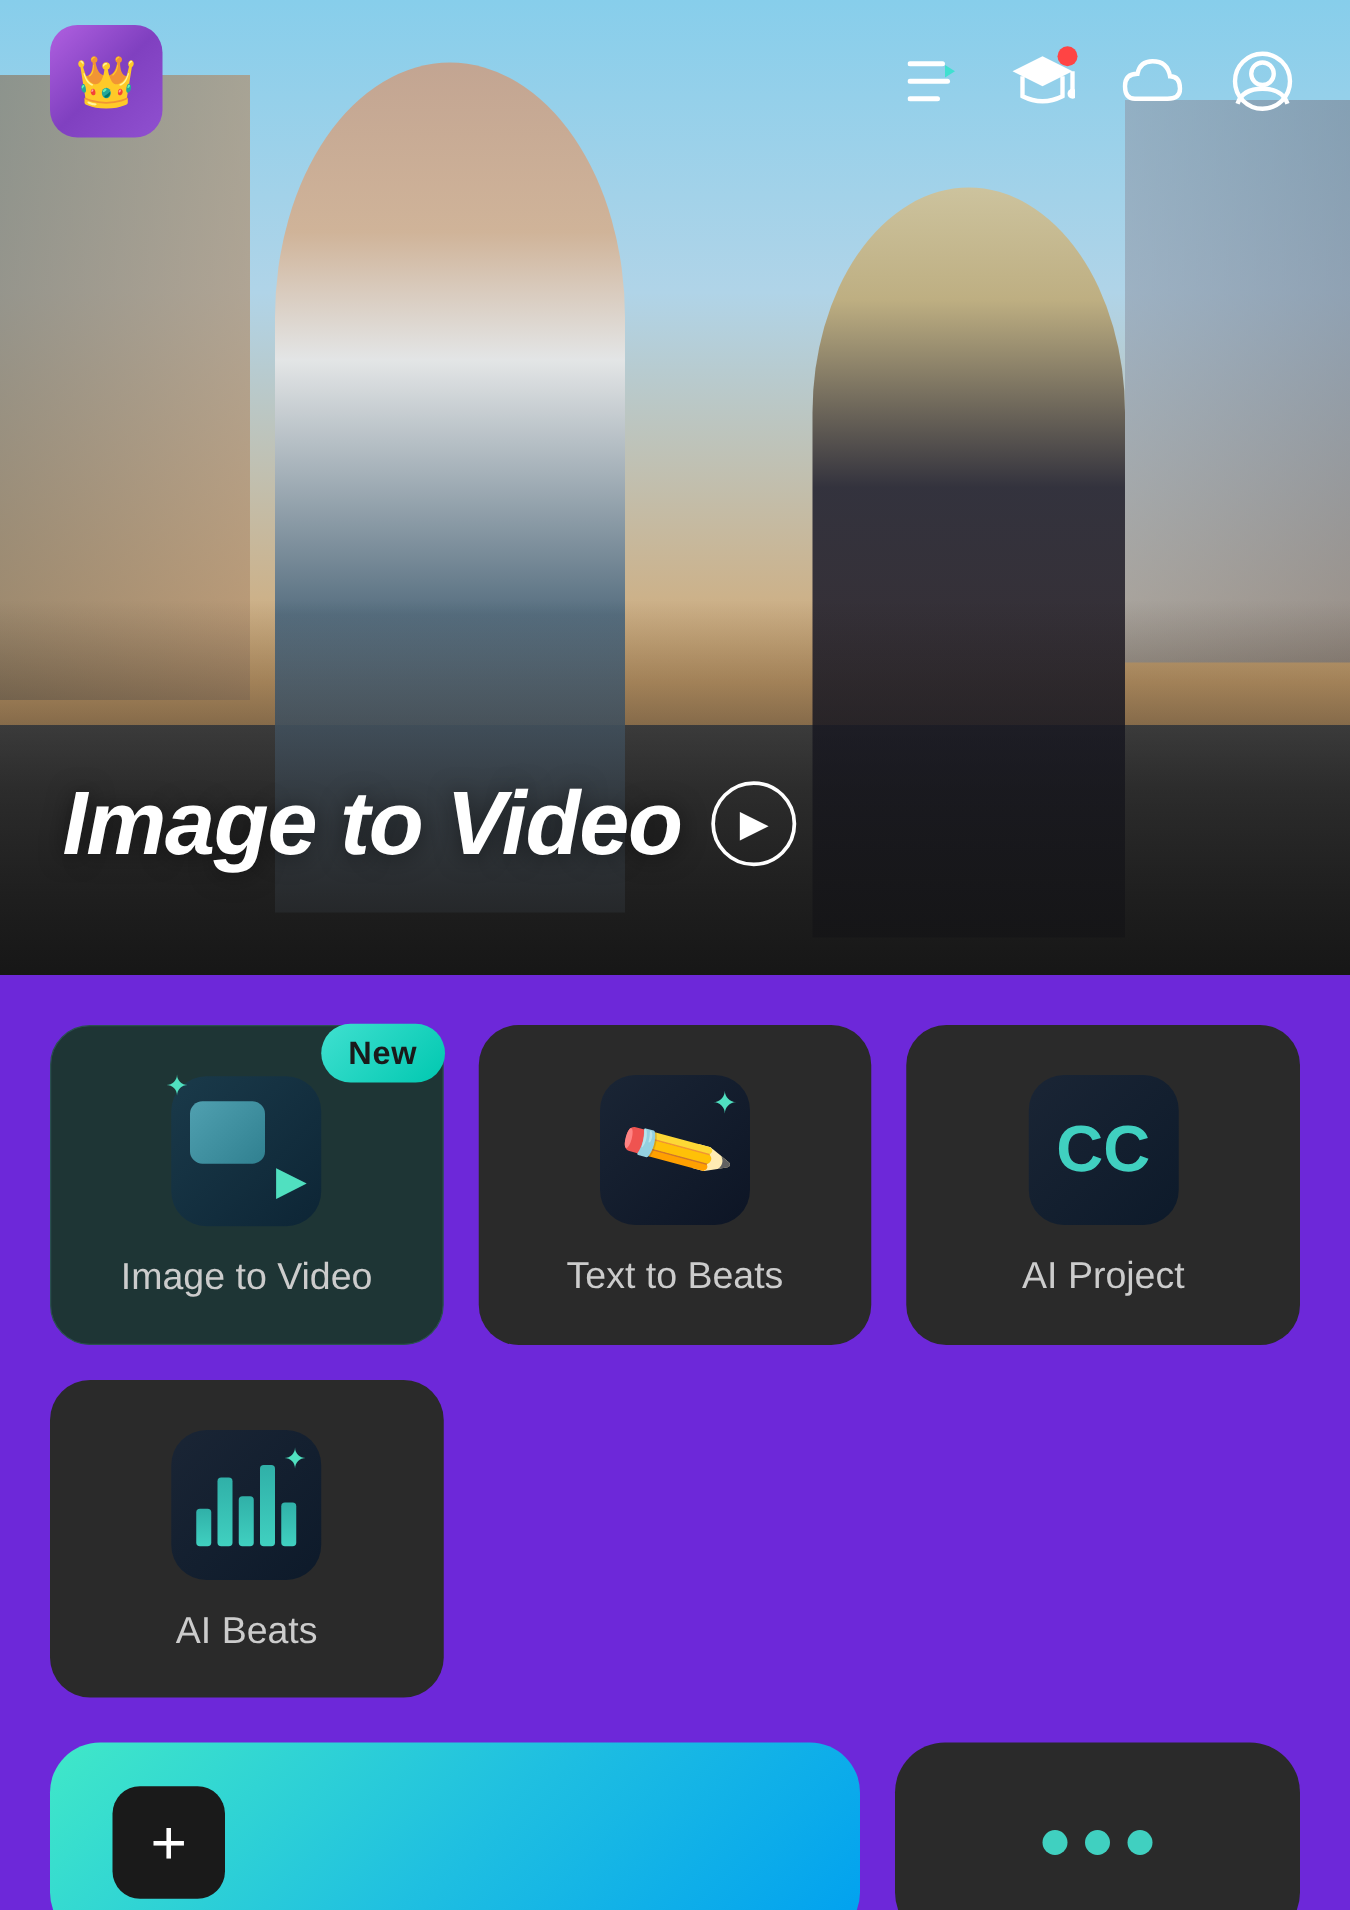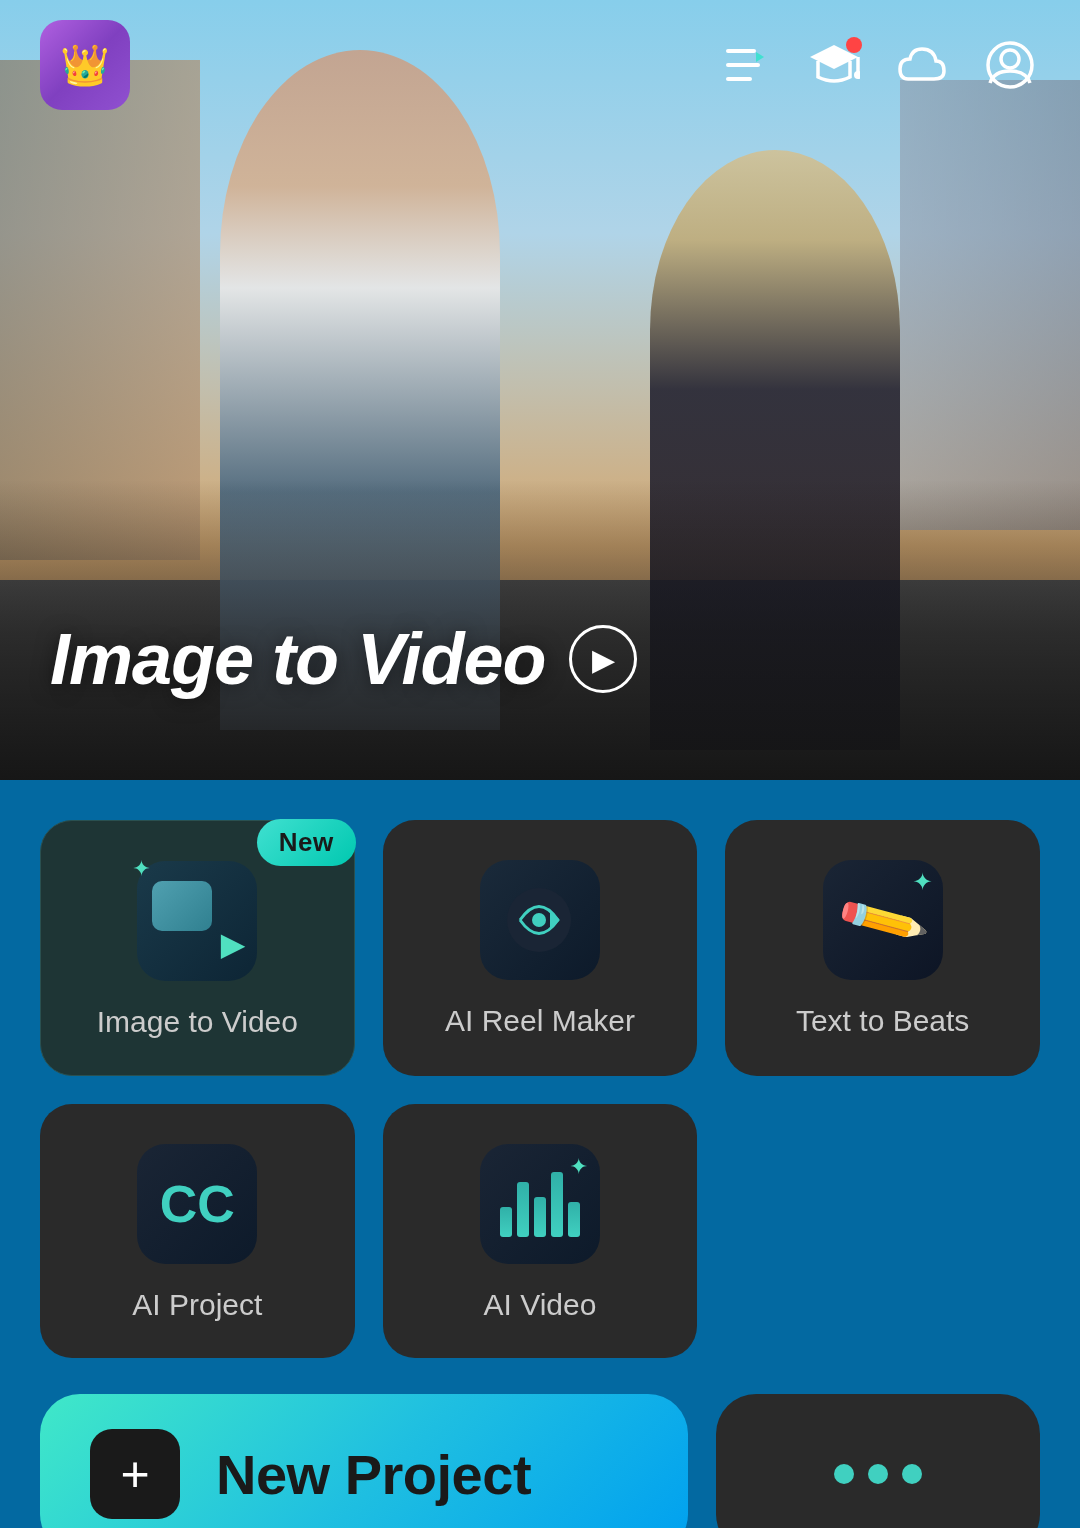--- a/index.html
+++ b/index.html
@@ -179,21 +179,21 @@
       font-size: 30px;
     }
 
     
     .main-content {
       position: absolute;
       top: 780px;
       left: 0;
       right: 0;
       bottom: 0;
-      background: #0369a1;
+      background: #6d28d9;
       padding: 40px 40px 30px;
     }
 
     
     .tools-grid {
       display: grid;
       grid-template-columns: repeat(3, 1fr);
       gap: 28px;
       margin-bottom: 36px;
     }
@@ -526,34 +526,20 @@
     <div class="tool-card highlight">
       <div class="new-badge">New</div>
       <div class="tool-icon">
         <div class="icon-image-to-video">
           <span class="sparkle-icon">✦</span>
         </div>
       </div>
       <span class="tool-label">Image to Video</span>
     </div>
 
-    <div class="tool-card">
-      <div class="tool-icon">
-        <div class="icon-reel-maker">
-          <svg width="75" height="75" viewBox="0 0 75 75" fill="none">
-            <circle cx="37" cy="37" r="32" fill="#1a2535"></circle>
-            <path d="M18,37 Q37,10 56,37" fill="none" stroke="#40d0c0" stroke-width="3"></path>
-            <polygon points="58,37 48,28 48,46" fill="#40d0c0"></polygon>
-            <circle cx="37" cy="37" r="7" fill="#40d0c0"></circle>
-            <path d="M18,37 Q37,64 56,37" fill="none" stroke="#40d0c0" stroke-width="3"></path>
-          </svg>
-        </div>
-      </div>
-      <span class="tool-label">AI Reel Maker</span>
-    </div>
 
     <div class="tool-card">
       <div class="tool-icon">
         <div class="icon-text-to-video">
           <span class="pencil-icon">✏️</span>
           <span class="pencil-sparkle">✦</span>
         </div>
       </div>
       <span class="tool-label">Text to Beats</span>
     </div>
@@ -574,29 +560,28 @@
           <div class="beats-bars">
             <div class="beat-bar" style="height:30px"></div>
             <div class="beat-bar" style="height:55px"></div>
             <div class="beat-bar" style="height:40px"></div>
             <div class="beat-bar" style="height:65px"></div>
             <div class="beat-bar" style="height:35px"></div>
           </div>
           <span class="beats-sparkle">✦</span>
         </div>
       </div>
-      <span class="tool-label">AI Video</span>
+      <span class="tool-label">AI Beats</span>
     </div>
 
   </div>
 
   <div class="bottom-actions">
     <button class="new-project-btn">
       <div class="new-project-icon">+</div>
-      <span class="new-project-text">New Project</span>
     </button>
     <div class="more-btn">
       <div class="dots">
         <div class="dot"></div>
         <div class="dot"></div>
         <div class="dot"></div>
       </div>
     </div>
   </div>
 </div>

